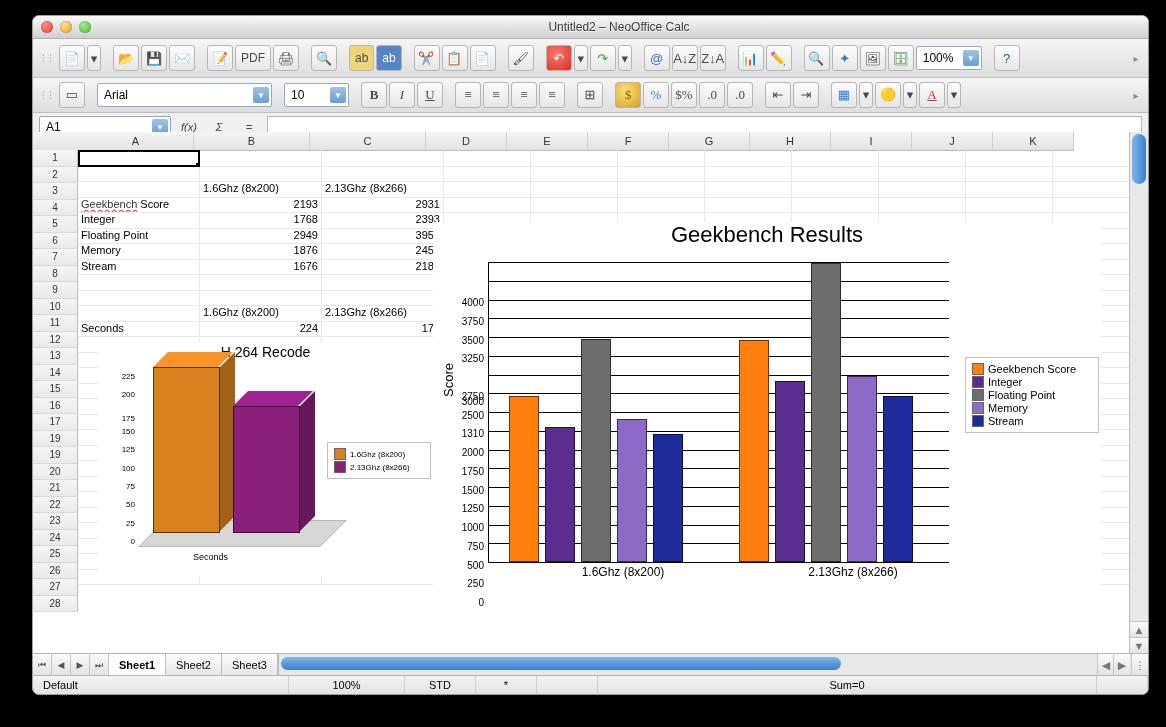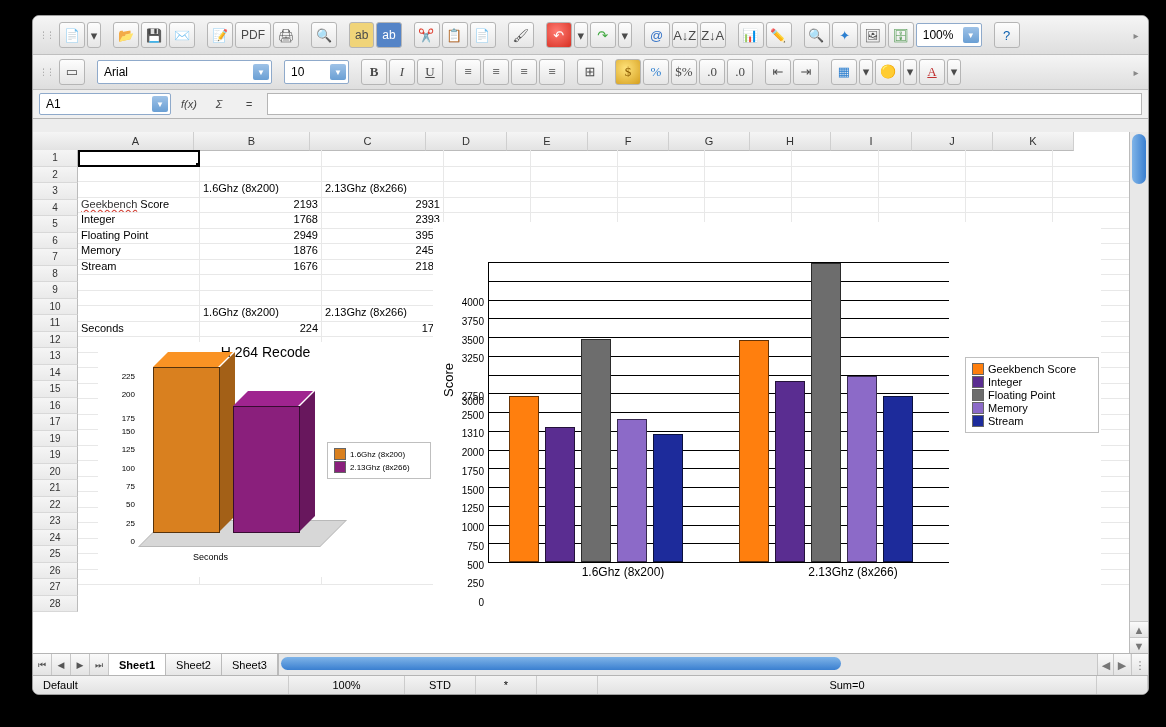--- a/index.html
+++ b/index.html
@@ -122,20 +122,28 @@
 .chart-sm .b3d .side{position:absolute;top:0;right:-15px;width:15px;filter:brightness(.75);transform:skewY(-45deg);transform-origin:top left;}
 .chart-sm .b3d .top{position:absolute;top:-15px;left:0;width:65px;height:15px;transform:skewX(-45deg);transform-origin:bottom left;filter:brightness(1.15);}
 .chart-sm .xaxis{position:absolute;left:95px;top:210px;font-size:9px;}
 .chart-sm .legend{top:100px;right:2px;width:90px;font-size:8px;}
 </style>
 </head>
 <body>
 
 <div class="window">
 
+  <div class="titlebar">
+    <div class="traffic">
+      <div class="tl r"></div>
+      <div class="tl y"></div>
+      <div class="tl g"></div>
+    </div>
+    <div class="title">Untitled2 – NeoOffice Calc</div>
+  </div>
 
   <div class="toolbar">
     <span class="grip">⋮⋮</span>
     <div class="tb-btn">📄</div>
     <div class="tb-btn narrow">▾</div>
     <span class="tb-sp"></span>
     <div class="tb-btn">📂</div>
     <div class="tb-btn">💾</div>
     <div class="tb-btn">✉️</div>
     <span class="tb-sp"></span>
@@ -653,20 +661,21 @@
         </div>
       </div>
 
     <div class="vscroll">
       <div class="knob"></div>
       <div class="arrU">▲</div>
       <div class="arrD">▼</div>
     </div>
 
     <div class="chart chart-big">
+      <div class="ctitle">Geekbench Results</div>
       <div class="ylab">Score</div>
       <div class="yticks" id="bigyticks">
           <span style="top: 335px;">0</span>
           <span style="top: 316.25px;">250</span>
           <span style="top: 297.5px;">500</span>
           <span style="top: 278.75px;">750</span>
           <span style="top: 260px;">1000</span>
           <span style="top: 241.25px;">1250</span>
           <span style="top: 222.5px;">1500</span>
           <span style="top: 203.75px;">1750</span>

